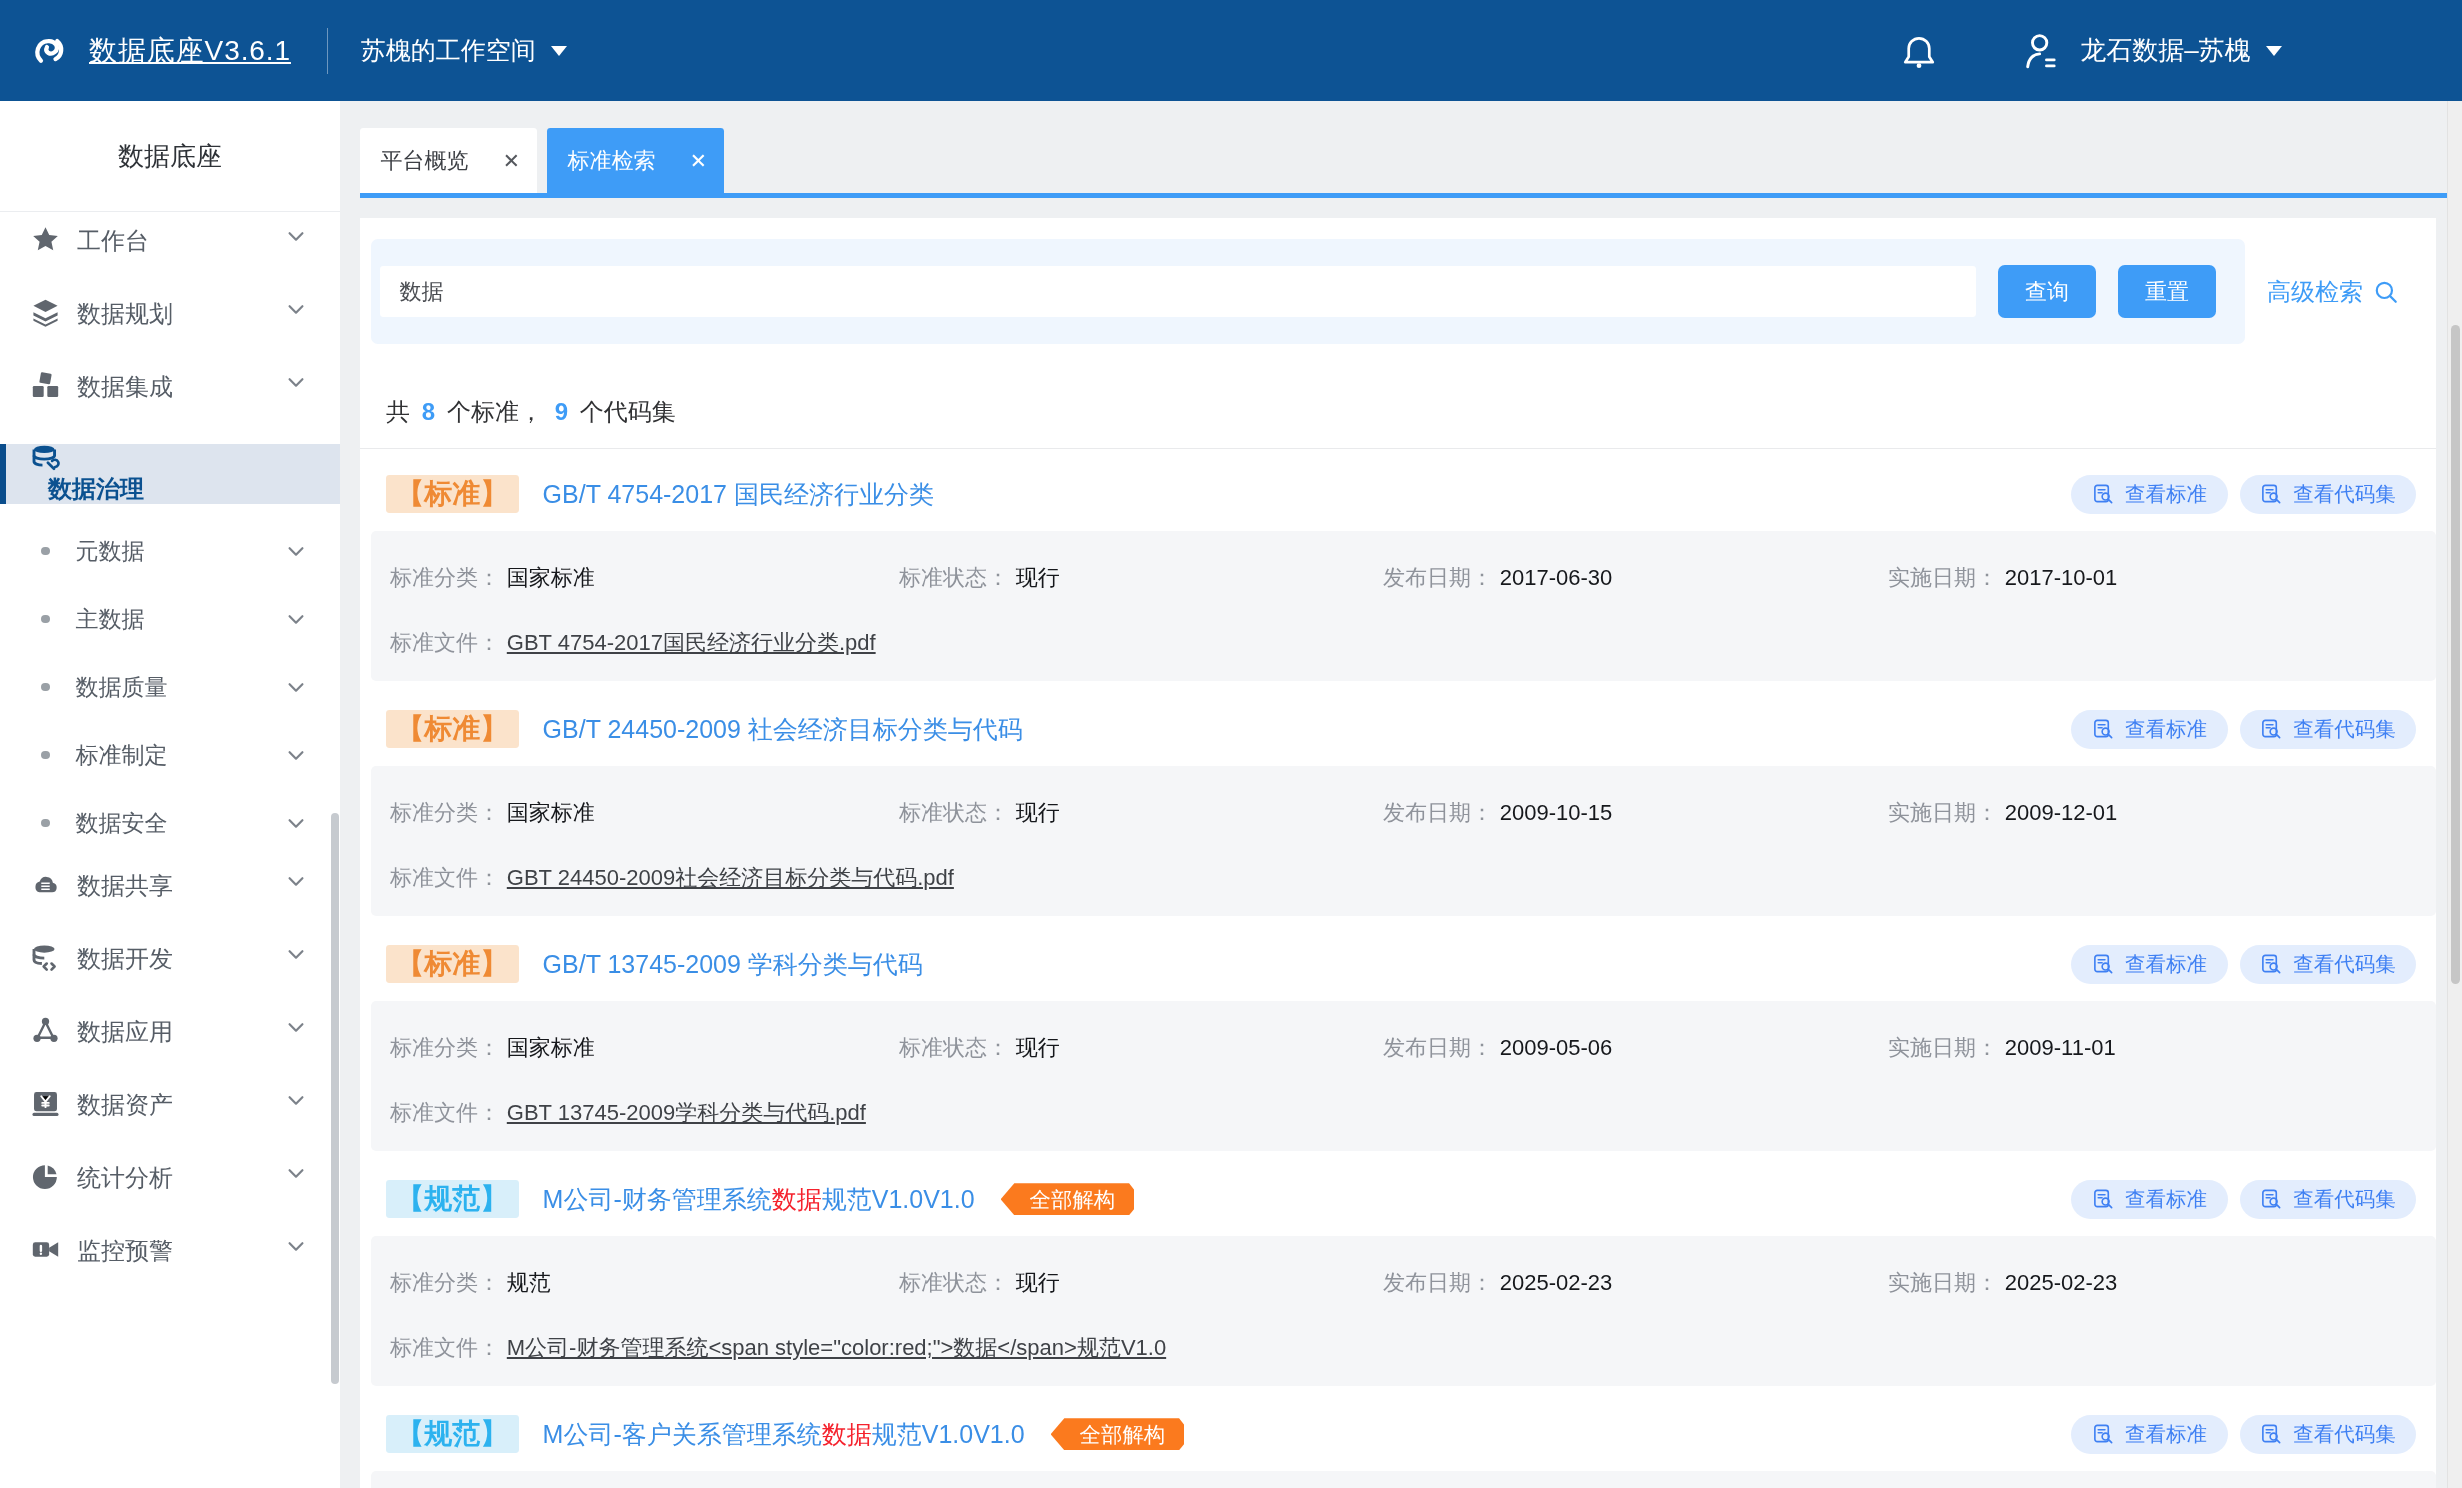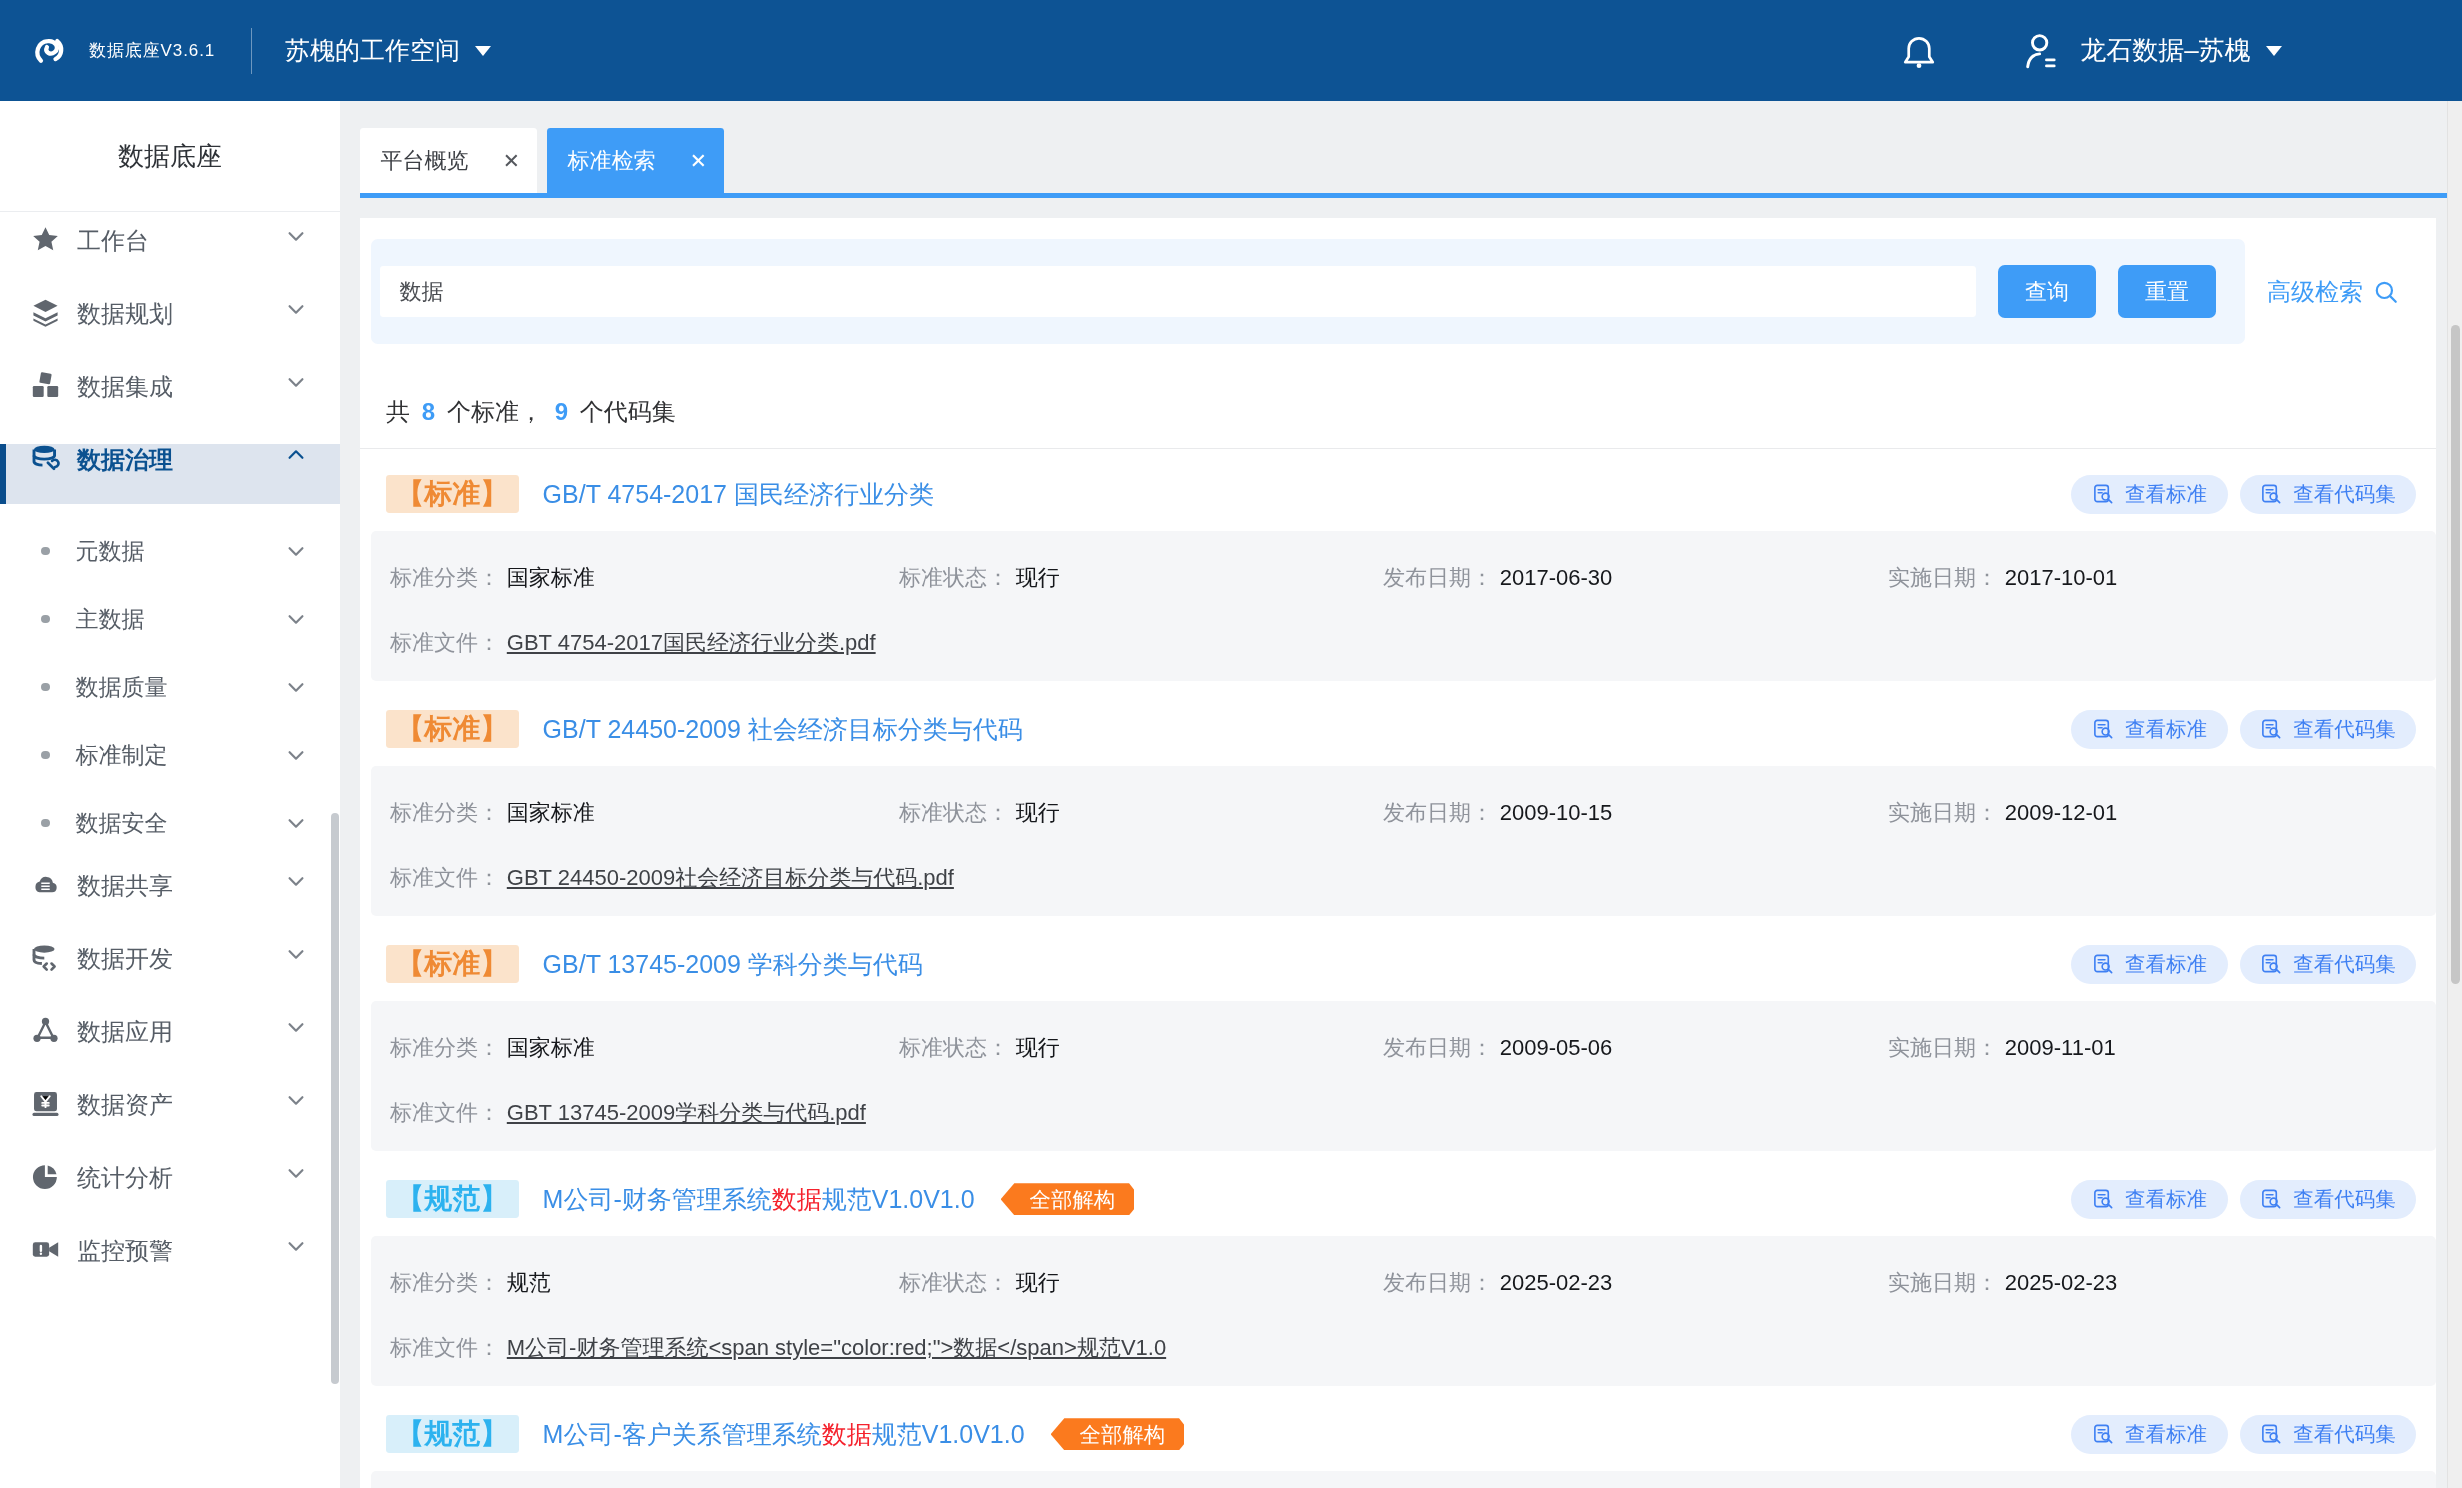--- a/index.html
+++ b/index.html
@@ -3,42 +3,42 @@
 <meta charset="utf-8">
 <style>
   html,body{margin:0;padding:0;}
   body{font-family:"Liberation Sans","DejaVu Sans",sans-serif;}
   #app{position:relative;width:2462px;height:1488px;background:#eef0f2;overflow:hidden;}
 
   
   .topbar{position:absolute;left:0;top:0;width:2462px;height:101px;background:#0d5394;
           display:flex;align-items:center;color:#fff;box-sizing:border-box;padding:0 180px 0 29px;}
   .logo{width:41px;height:41px;flex:0 0 auto;}
-  .app-title{font-size:17px;margin-left:19px;letter-spacing:0.9px;}
+  .app-title{font-size:28px;margin-left:19px;letter-spacing:0.9px;text-decoration:underline;}
   .topbar-divider{width:0.9px;height:46px;background:rgba(255,255,255,.4);margin:0 33px 0 36px;}
   .workspace{display:flex;align-items:center;font-size:25px;cursor:pointer;}
   .caret-down{width:0;height:0;border-left:8.6px solid transparent;border-right:8.6px solid transparent;
               border-top:10.3px solid #fff;margin-left:15.4px;}
   .topbar-spacer{flex:1;}
   .bell-btn{width:38px;height:41px;margin-right:82px;cursor:pointer;}
   .usermenu{display:flex;align-items:center;cursor:pointer;}
   .avatar{width:41px;height:41px;margin-right:19px;}
   .username{font-size:26px;}
 
   
   .sidebar{position:absolute;left:0;top:101px;width:340px;height:1387px;background:#fff;box-sizing:border-box;}
   .sidebar-title{height:110px;display:flex;align-items:center;justify-content:center;
                  font-size:26px;color:#2f3338;font-weight:500;border-bottom:0.9px solid #ebedf0;}
   .side-item{height:60px;margin:13px 0;display:flex;align-items:flex-start;box-sizing:border-box;
              padding:0 33px 0 31px;color:#565d66;font-size:24px;cursor:pointer;}
   .side-item .mi{width:29px;height:29px;color:#60666e;flex:0 0 auto;}
   .side-item .lbl{margin-left:17px;flex:1;}
   .side-item .chev{width:22px;height:22px;color:#7c828a;}
   .side-item.active{background:#dde4ee;border-left:6px solid #0a4d8c;padding-left:25px;
-                    color:#0b5190;font-weight:700;}
+                    color:#0b5190;font-weight:700;flex-direction:column;}
   .side-item.active .mi,.side-item.active .chev{color:#0b5190;}
   .sub-item{height:68px;display:flex;align-items:center;box-sizing:border-box;
             padding:0 33px 0 41px;color:#565d66;font-size:23px;cursor:pointer;}
   .sub-item .dot{width:8.6px;height:8.6px;border-radius:50%;background:#9aa0a6;flex:0 0 auto;}
   .sub-item .lbl{margin-left:26px;flex:1;}
   .sub-item .chev{width:22px;height:22px;color:#7c828a;}
   .sub-item.active{color:#1268b3;}
   .sub-item.active .dot{background:#1268b3;}
   .side-scroll-thumb{position:absolute;right:0.9px;top:712px;width:7.7px;height:571px;
                      border-radius:4.3px;background:#c6cacf;}

